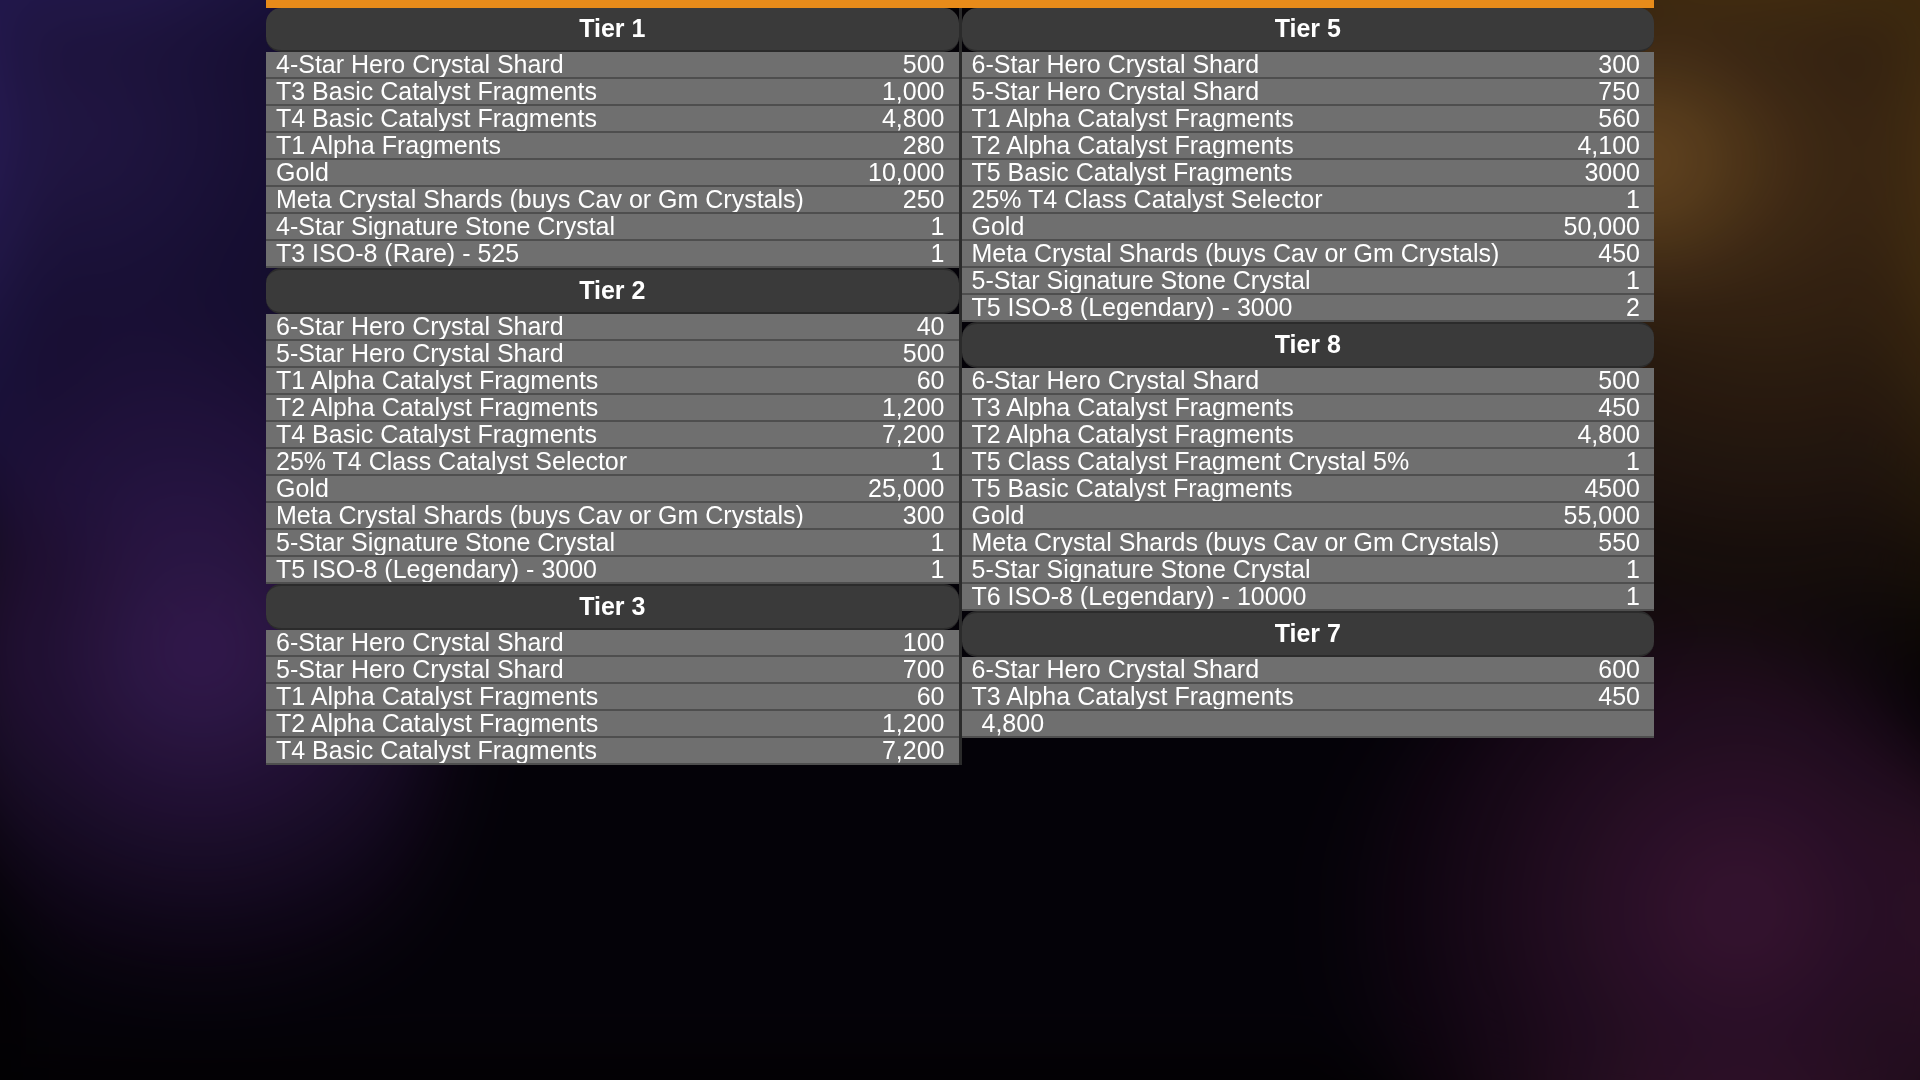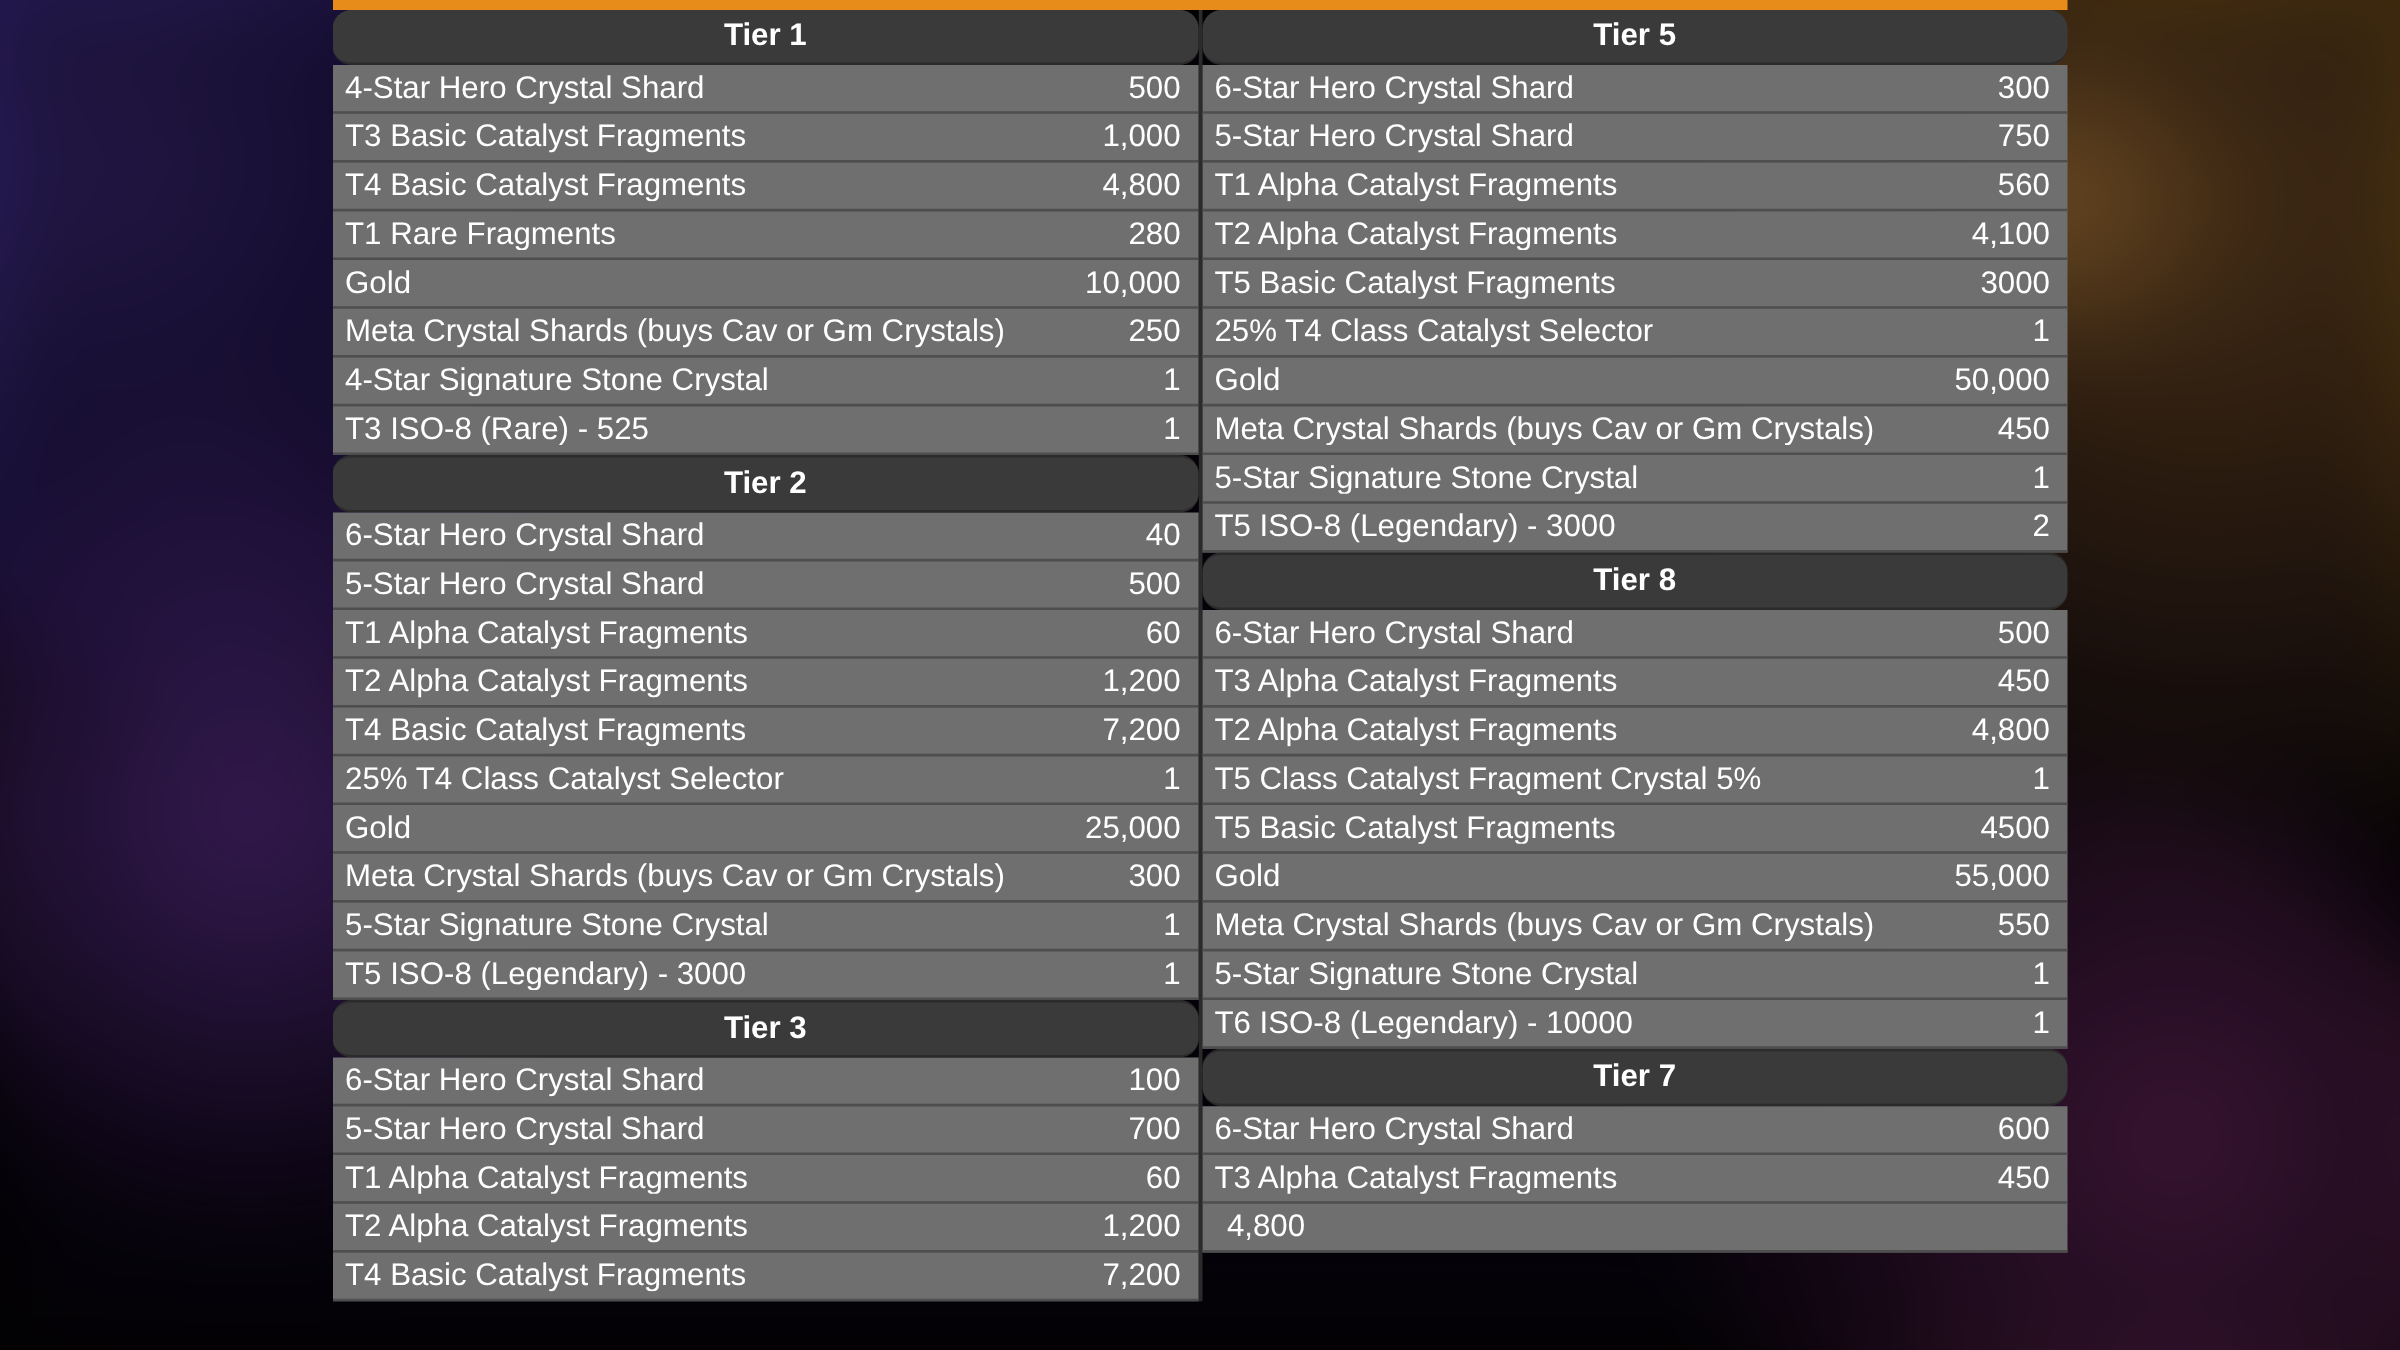--- a/index.html
+++ b/index.html
@@ -70,21 +70,21 @@
   .tier-header.first { border-top: none; }
 
   .row {
     display: flex;
     align-items: center;
     background: #6f6f6f;
     color: #fff;
     font-size: 25px;
     line-height: 1;
     border-bottom: 2px solid #4e4e4e;
-    height: 39px;
+    height: 27px;
     box-sizing: border-box;
   }
   .row .name {
     flex: 1 1 auto;
     padding-left: 10px;
     white-space: nowrap;
     overflow: hidden;
   }
   .row .val {
     flex: 0 0 auto;
@@ -117,21 +117,21 @@
         </div>
         <div class="row">
           <div class="name">T3 Basic Catalyst Fragments</div>
           <div class="val">1,000</div>
         </div>
         <div class="row">
           <div class="name">T4 Basic Catalyst Fragments</div>
           <div class="val">4,800</div>
         </div>
         <div class="row">
-          <div class="name">T1 Rare Fragments</div>
+          <div class="name">T1 Alpha Fragments</div>
           <div class="val">280</div>
         </div>
         <div class="row">
           <div class="name">Gold</div>
           <div class="val">10,000</div>
         </div>
         <div class="row">
           <div class="name">Meta Crystal Shards (buys Cav or Gm Crystals)</div>
           <div class="val">250</div>
         </div>

